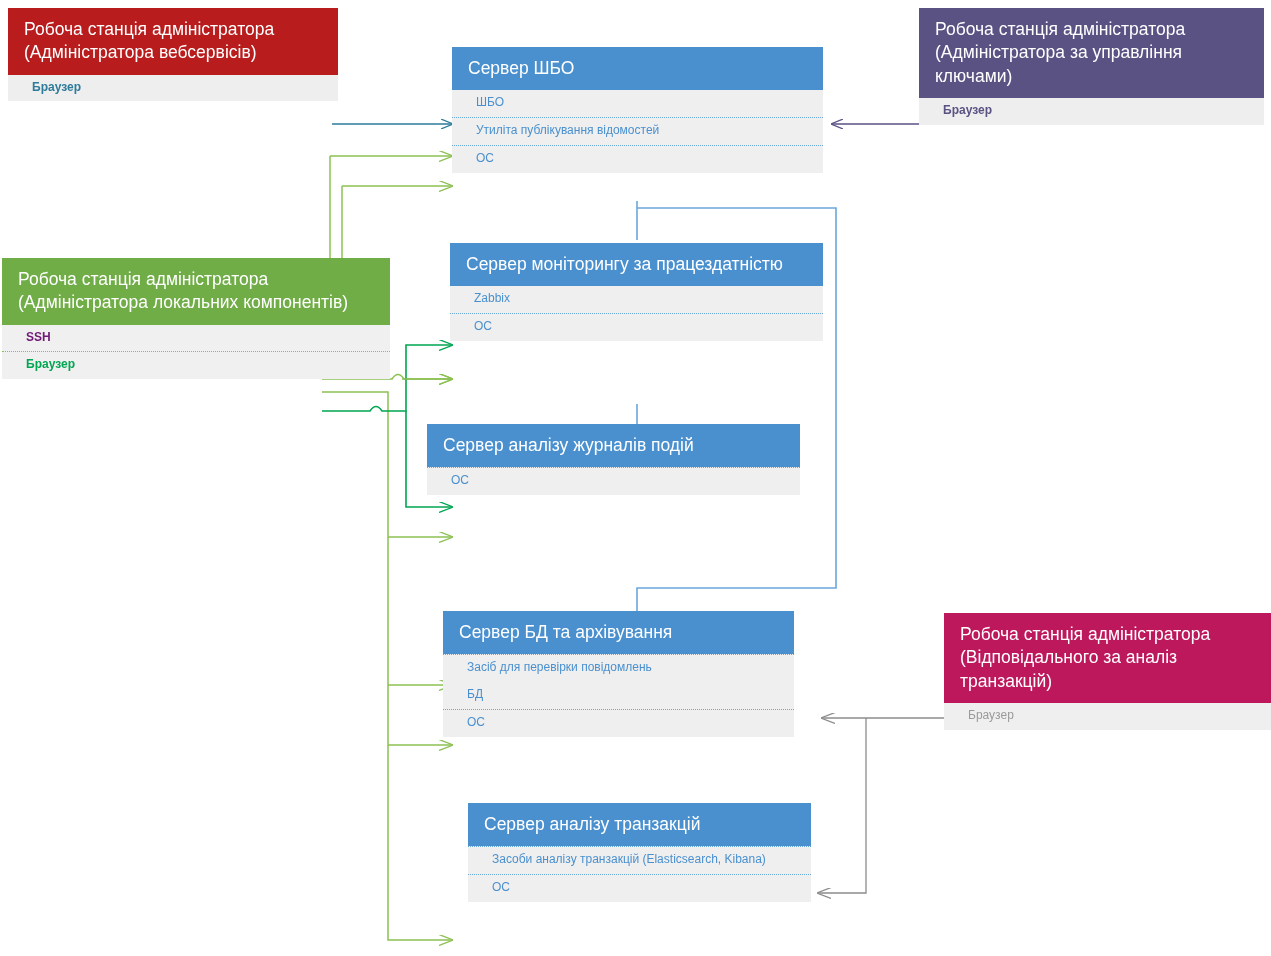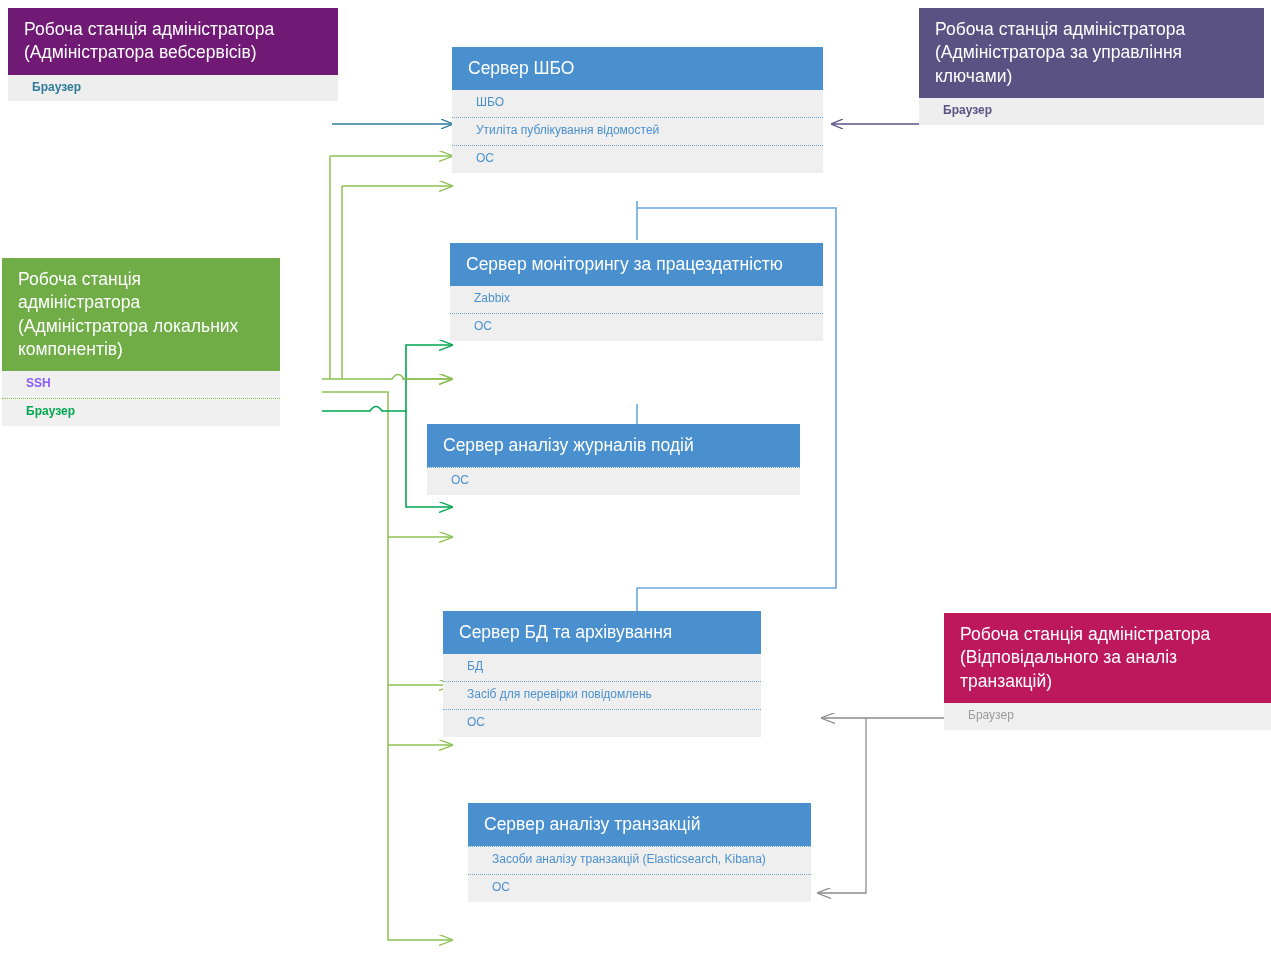--- a/index.html
+++ b/index.html
@@ -53,34 +53,34 @@
   }
   .node .row.sep {
     border-top: 1px dotted #6aa7db;
   }
 
   
   .server .hdr { background: #4a90ce; }
   .server .body { background: #efefef; }
 
   
-  .ws-teal .hdr { background: #701a75; }
+  .ws-teal .hdr { background: #b91c1c; }
   .ws-teal .body { background: #eeeeee; }
   .ws-teal .row { color: #2e7b9b; font-weight: bold; }
 
   
   .ws-purple .hdr { background: #5b5284; }
   .ws-purple .body { background: #eeeeee; }
   .ws-purple .row { color: #5b5284; font-weight: bold; }
 
   
   .ws-green .hdr { background: #70ad47; }
   .ws-green .body { background: #f0f0f0; }
   .ws-green .row { font-weight: bold; }
-  .ws-green .row.ssh { color: #8b5cf6; }
+  .ws-green .row.ssh { color: #701a75; }
   .ws-green .row.browser { color: #00a651; }
   .ws-green .row.sep { border-top: 1px dotted #8cc152; }
 
   
   .ws-gray .hdr { background: #be185d; }
   .ws-gray .body { background: #efefef; }
   .ws-gray .row { color: #9a9a9a; }
 </style>
 </head>
 <body>
@@ -143,21 +143,21 @@
     </div>
   </div>
 
   <div class="node ws-purple" style="left:919px; top:8px; width:345px;">
     <div class="hdr">Робоча станція адміністратора (Адміністратора за управління ключами)</div>
     <div class="body">
       <div class="row">Браузер</div>
     </div>
   </div>
 
-  <div class="node ws-green" style="left:2px; top:258px; width:278px;border-radius:12px;">
+  <div class="node ws-green" style="left:2px; top:258px; width:388px;border-radius:12px;">
     <div class="hdr">Робоча станція адміністратора (Адміністратора локальних компонентів)</div>
     <div class="body">
       <div class="row ssh">SSH</div>
       <div class="row browser sep">Браузер</div>
     </div>
   </div>
 
   <div class="node ws-gray" style="left:944px; top:613px; width:327px;">
     <div class="hdr">Робоча станція адміністратора (Відповідального за аналіз транзакцій)</div>
     <div class="body">
@@ -182,25 +182,25 @@
     </div>
   </div>
 
   <div class="node server" style="left:427px; top:424px; width:373px;">
     <div class="hdr">Сервер аналізу журналів подій</div>
     <div class="body">
       <div class="row sep">ОС</div>
     </div>
   </div>
 
-  <div class="node server" style="left:443px; top:611px; width:318px;">
+  <div class="node server" style="left:443px; top:611px; width:351px;">
     <div class="hdr">Сервер БД та архівування</div>
     <div class="body">
+      <div class="row sep">Засіб для перевірки повідомлень</div>
       <div class="row">БД</div>
-      <div class="row sep">Засіб для перевірки повідомлень</div>
       <div class="row sep">ОС</div>
     </div>
   </div>
 
   <div class="node server" style="left:443px; top:803px; width:368px;padding-left:25px;">
     <div class="hdr">Сервер аналізу транзакцій</div>
     <div class="body">
       <div class="row sep" style="padding-right:40px;">Засоби аналізу транзакцій (Elasticsearch, Kibana)</div>
       <div class="row sep">ОС</div>
     </div>

